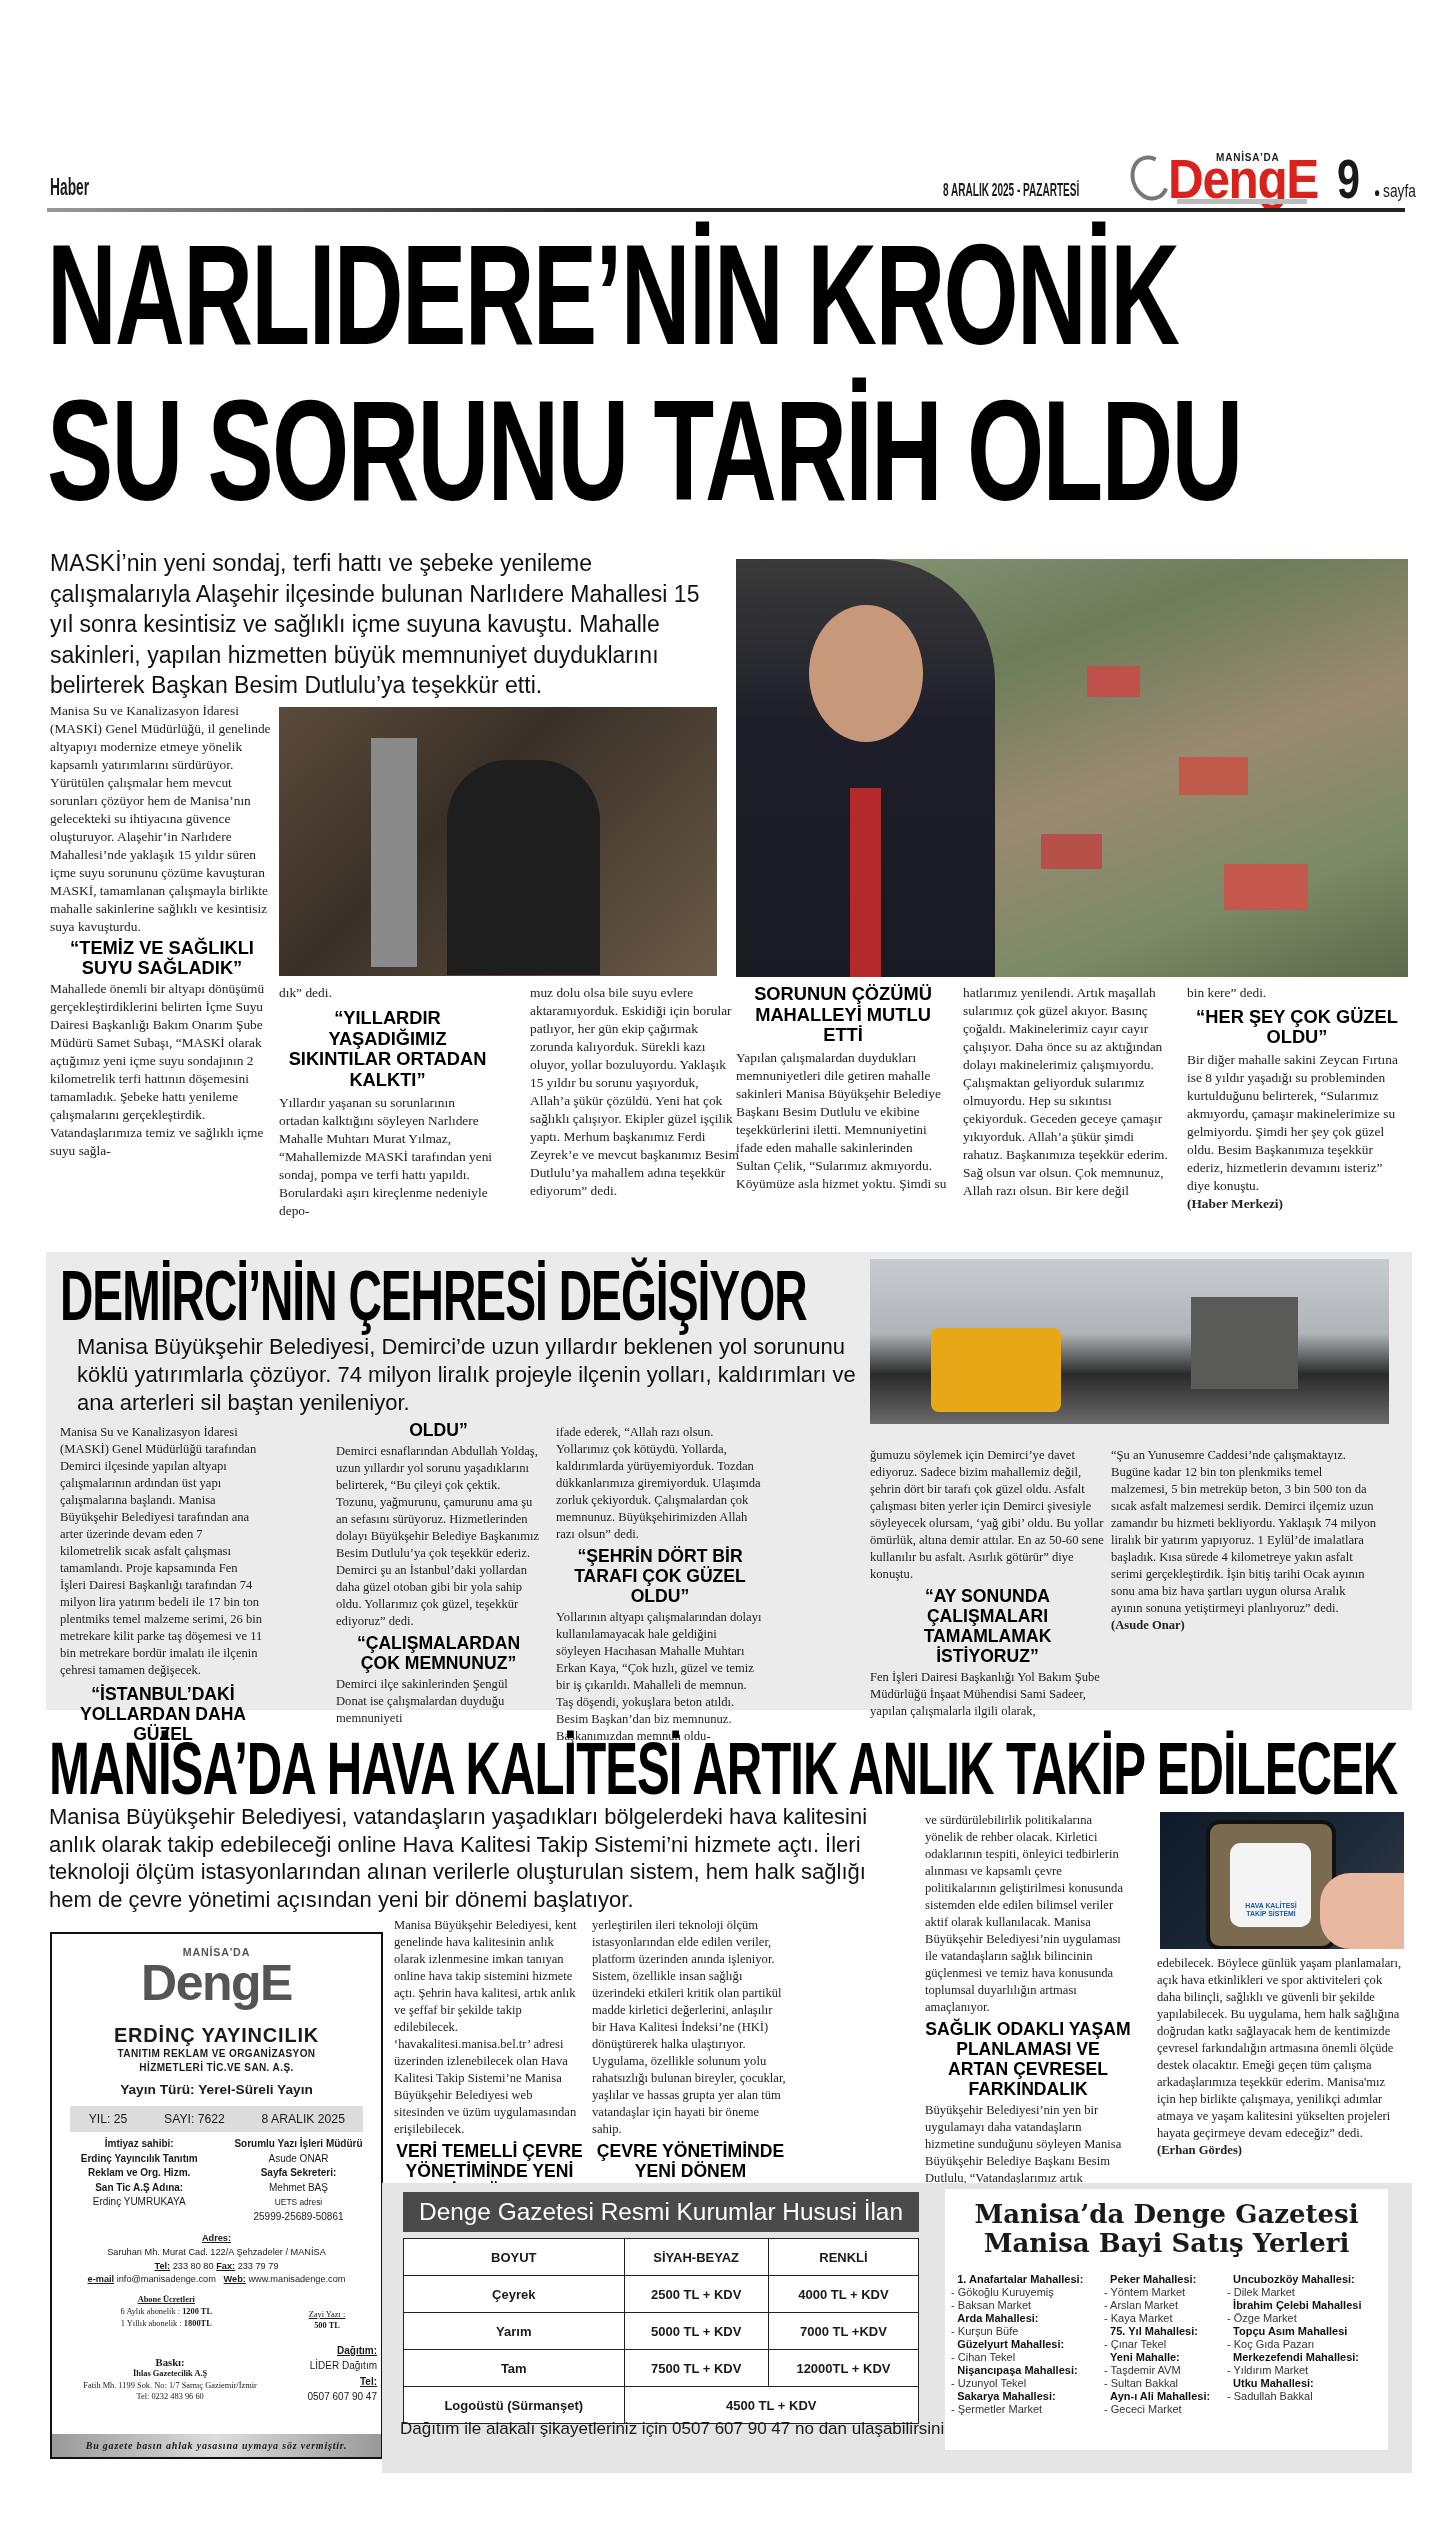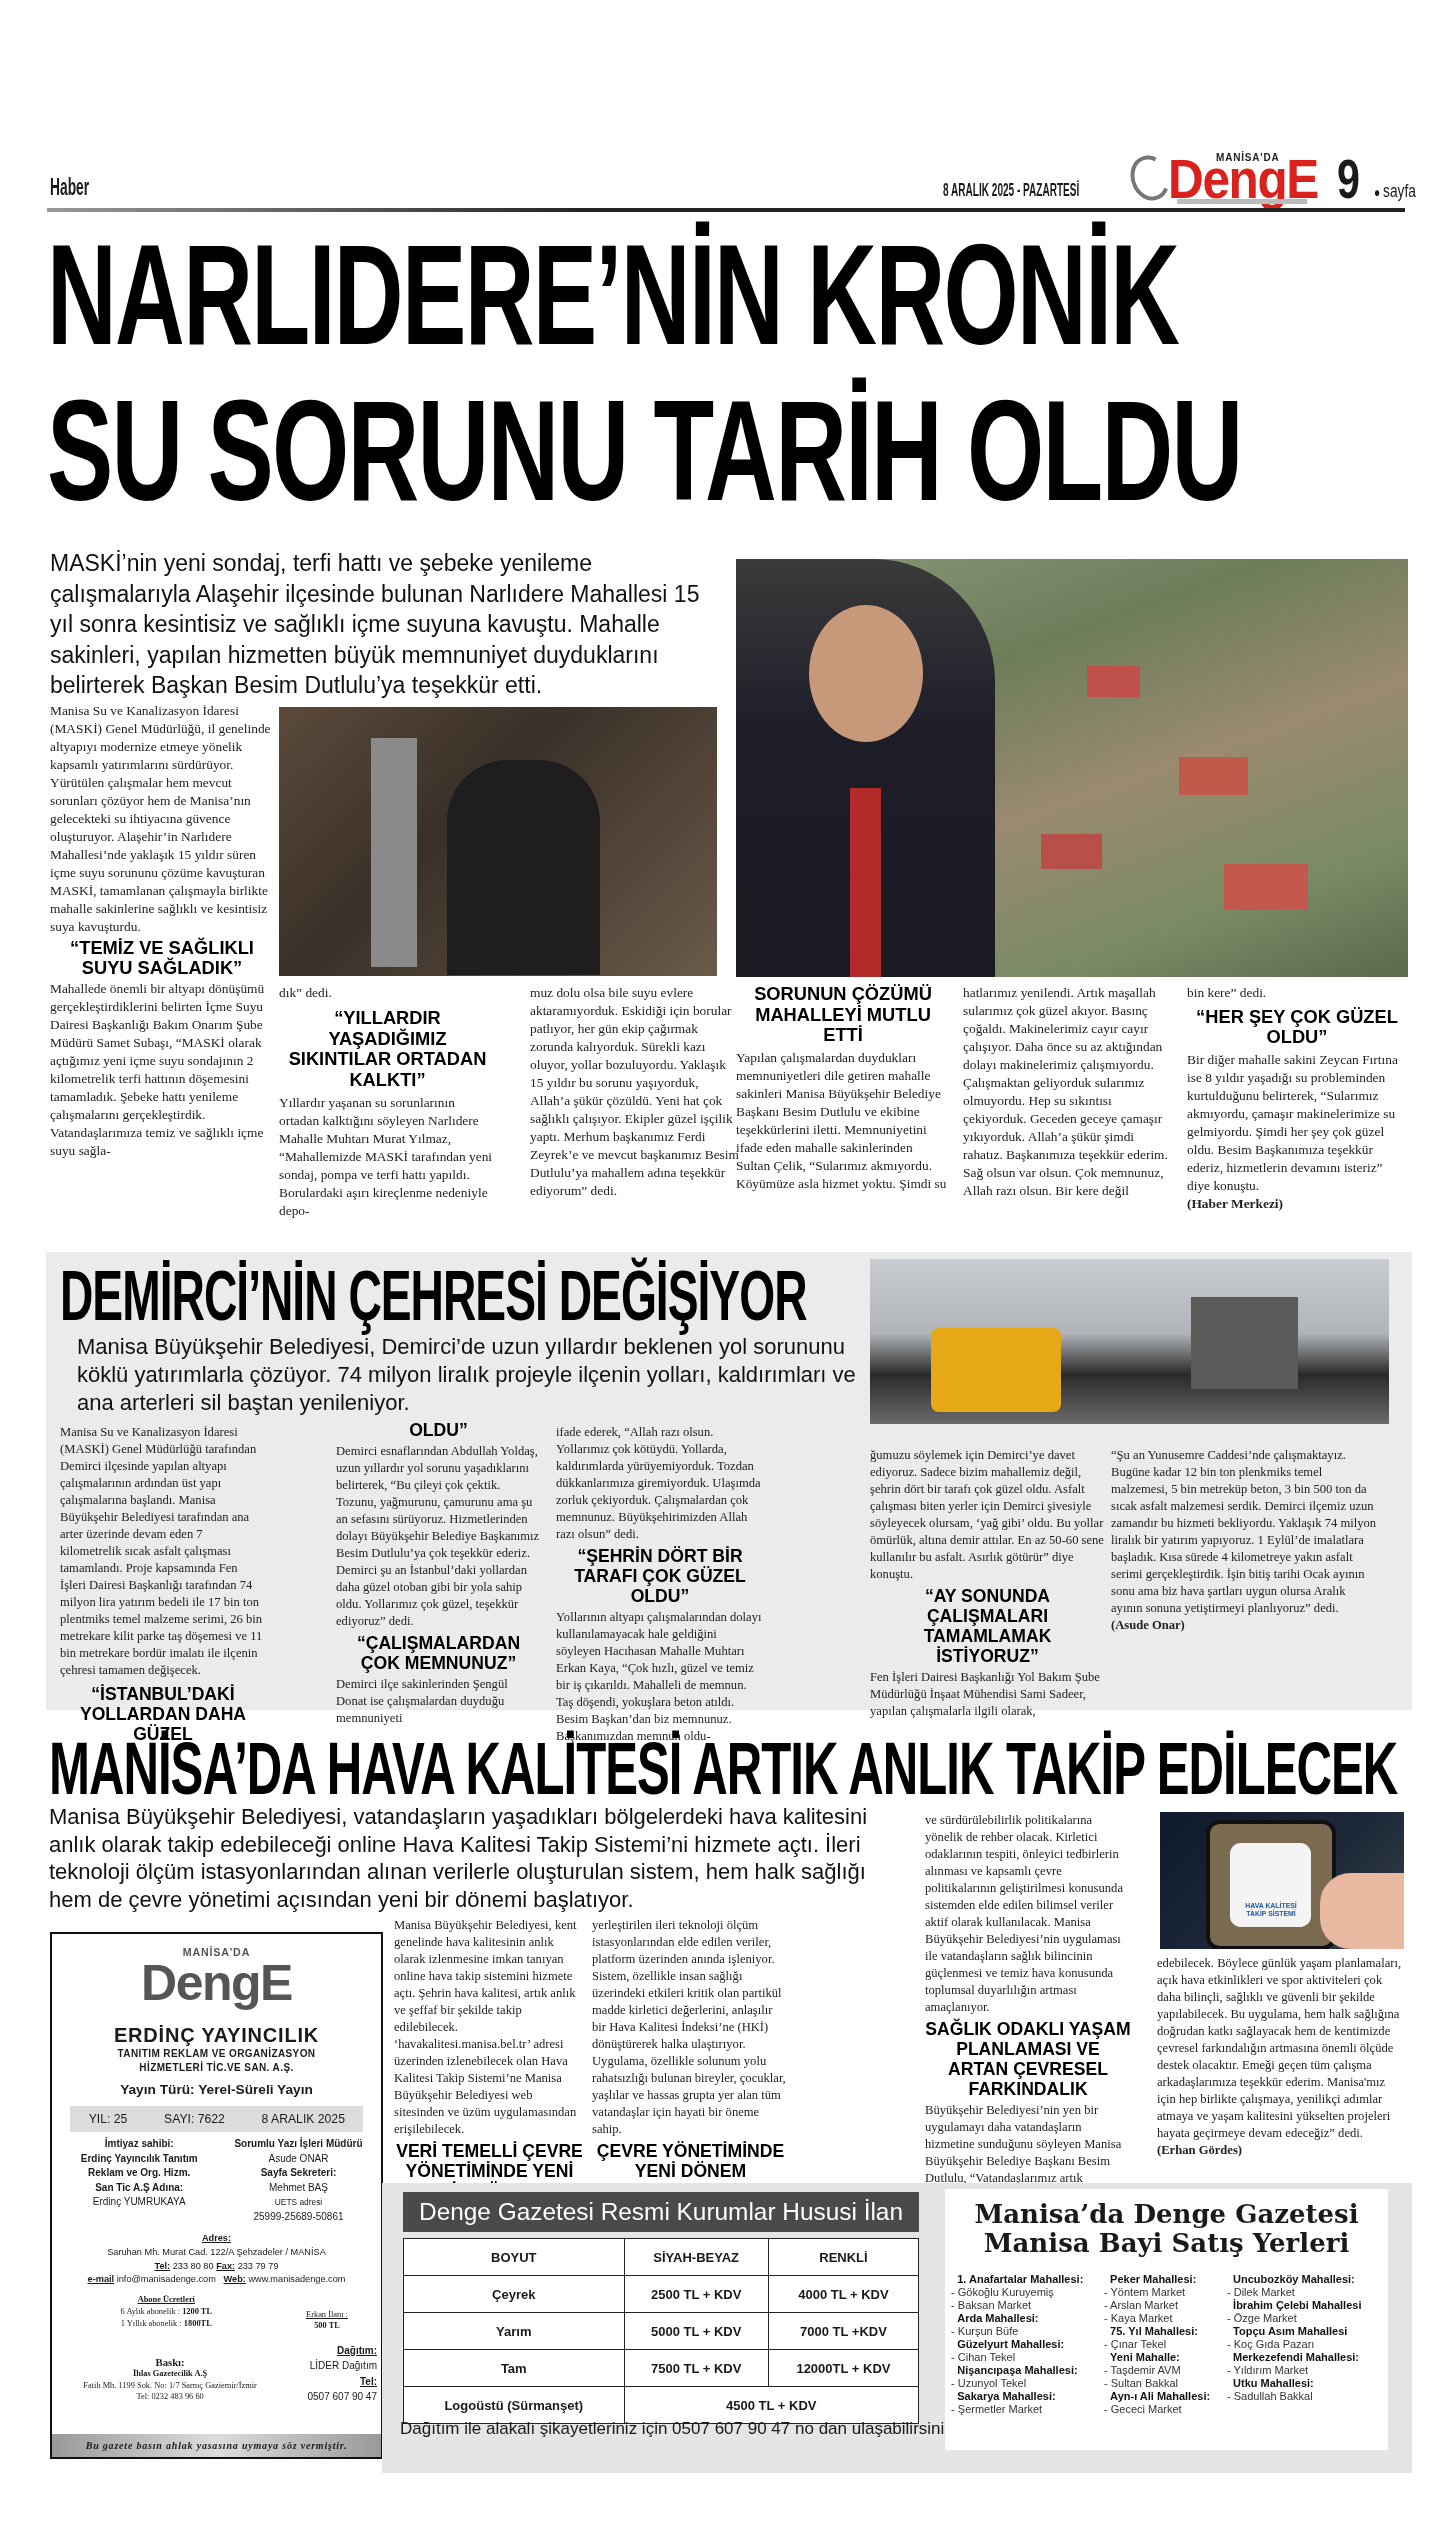--- a/index.html
+++ b/index.html
@@ -224,21 +224,21 @@
     <span>info@manisadenge.com</span>
     &nbsp;&nbsp;<b style="text-decoration:underline">Web:</b>
     <span>www.manisadenge.com</span>
   </div>
   <div style="position:absolute;left:15.3px;top:360px;width:198px;text-align:center;font-family:'Liberation Serif',serif;font-size:8.4px;line-height:12.2px;">
     <div style="font-weight:bold;text-decoration:underline">Abone Ücretleri</div>
     <div><span>6 Aylık abonelik :</span> <b>1200 TL</b></div>
     <div><span>1 Yıllık abonelik :</span> <b>1800TL</b></div>
   </div>
   <div style="position:absolute;left:229px;top:375px;width:92px;text-align:center;font-family:'Liberation Serif',serif;font-size:8.4px;line-height:11.4px;">
-    <div style="text-decoration:underline">Erkan İlanı :</div>
+    <div style="text-decoration:underline">Zayi Yazı :</div>
     <div style="font-weight:bold">500 TL</div>
   </div>
   <div style="position:absolute;left:7.6px;top:423px;width:221px;text-align:center;font-family:'Liberation Serif',serif;font-size:8.4px;line-height:11.4px;">
     <div style="font-weight:bold;font-size:10.7px">Baskı:</div>
     <div style="font-weight:bold">İhlas Gazetecilik A.Ş</div>
     <div>Fatih Mh. 1199 Sok. No: 1/7 Sarnıç Gaziemir/İzmir</div>
     <div>Tel: 0232 483 96 60</div>
   </div>
   <div style="position:absolute;left:229px;top:409px;width:96px;text-align:right;font-family:'Liberation Sans',sans-serif;font-size:10px;line-height:15.3px;">
     <div style="font-weight:bold;text-decoration:underline">Dağıtım:</div>

